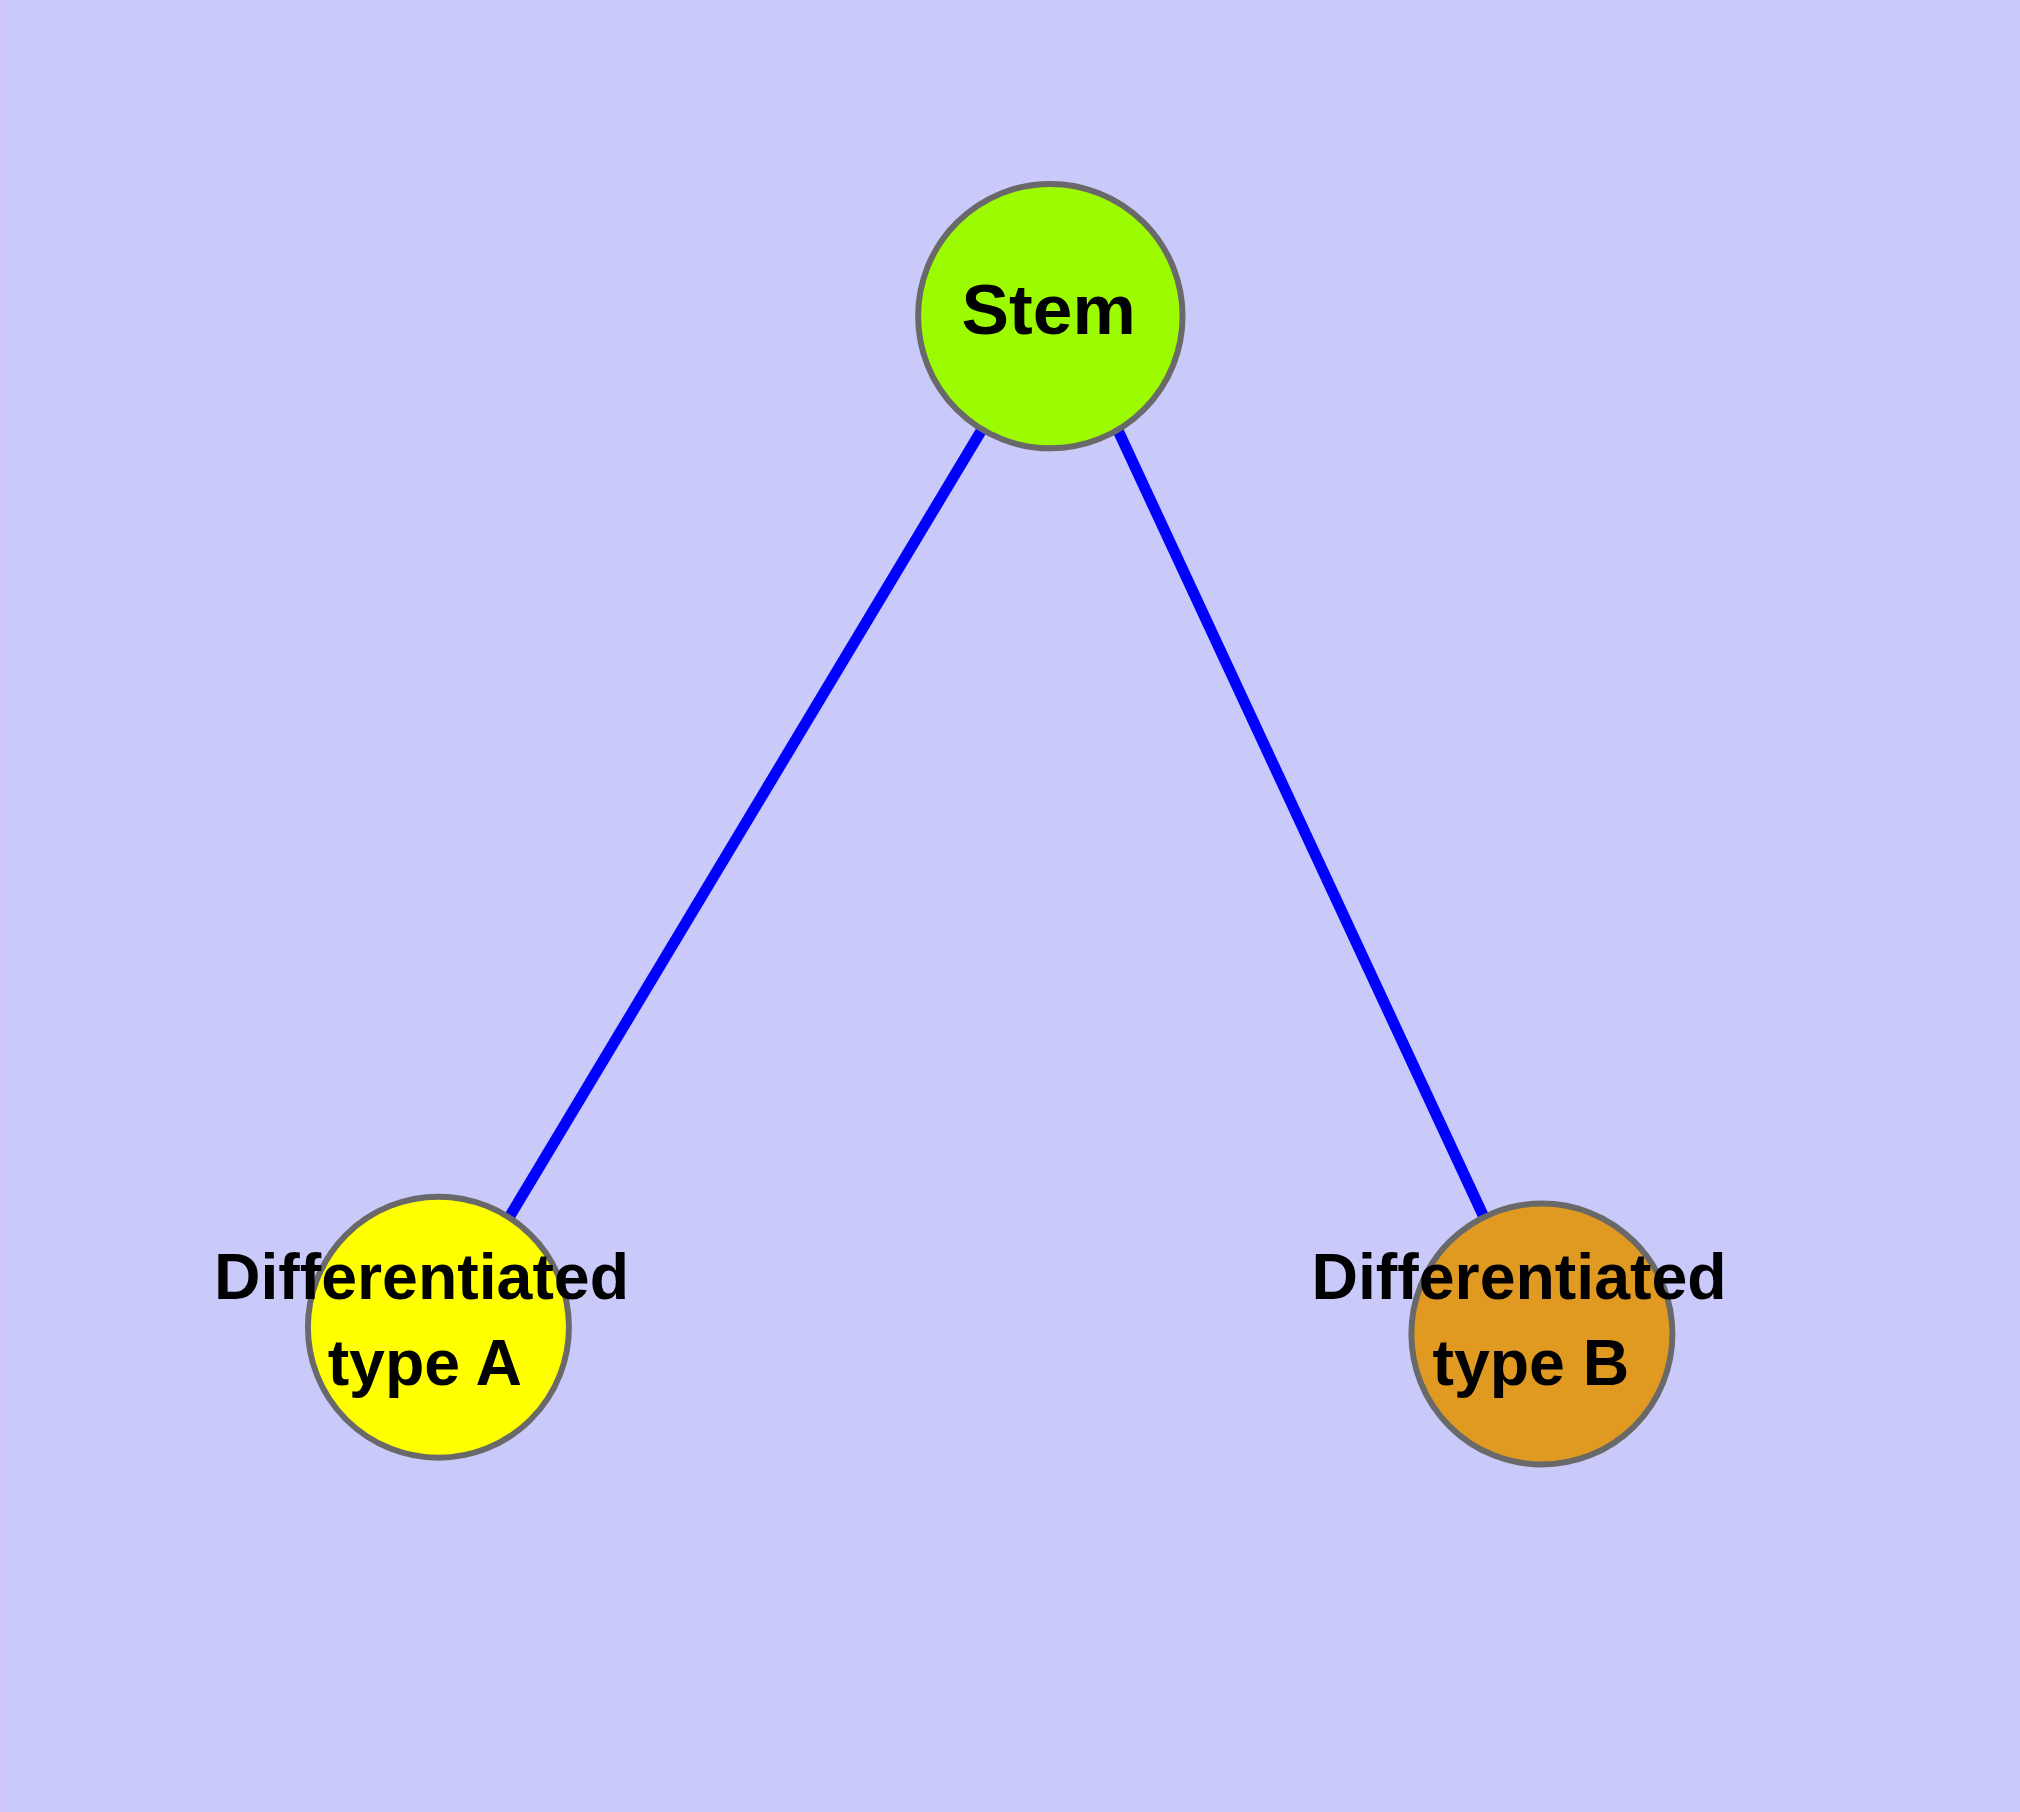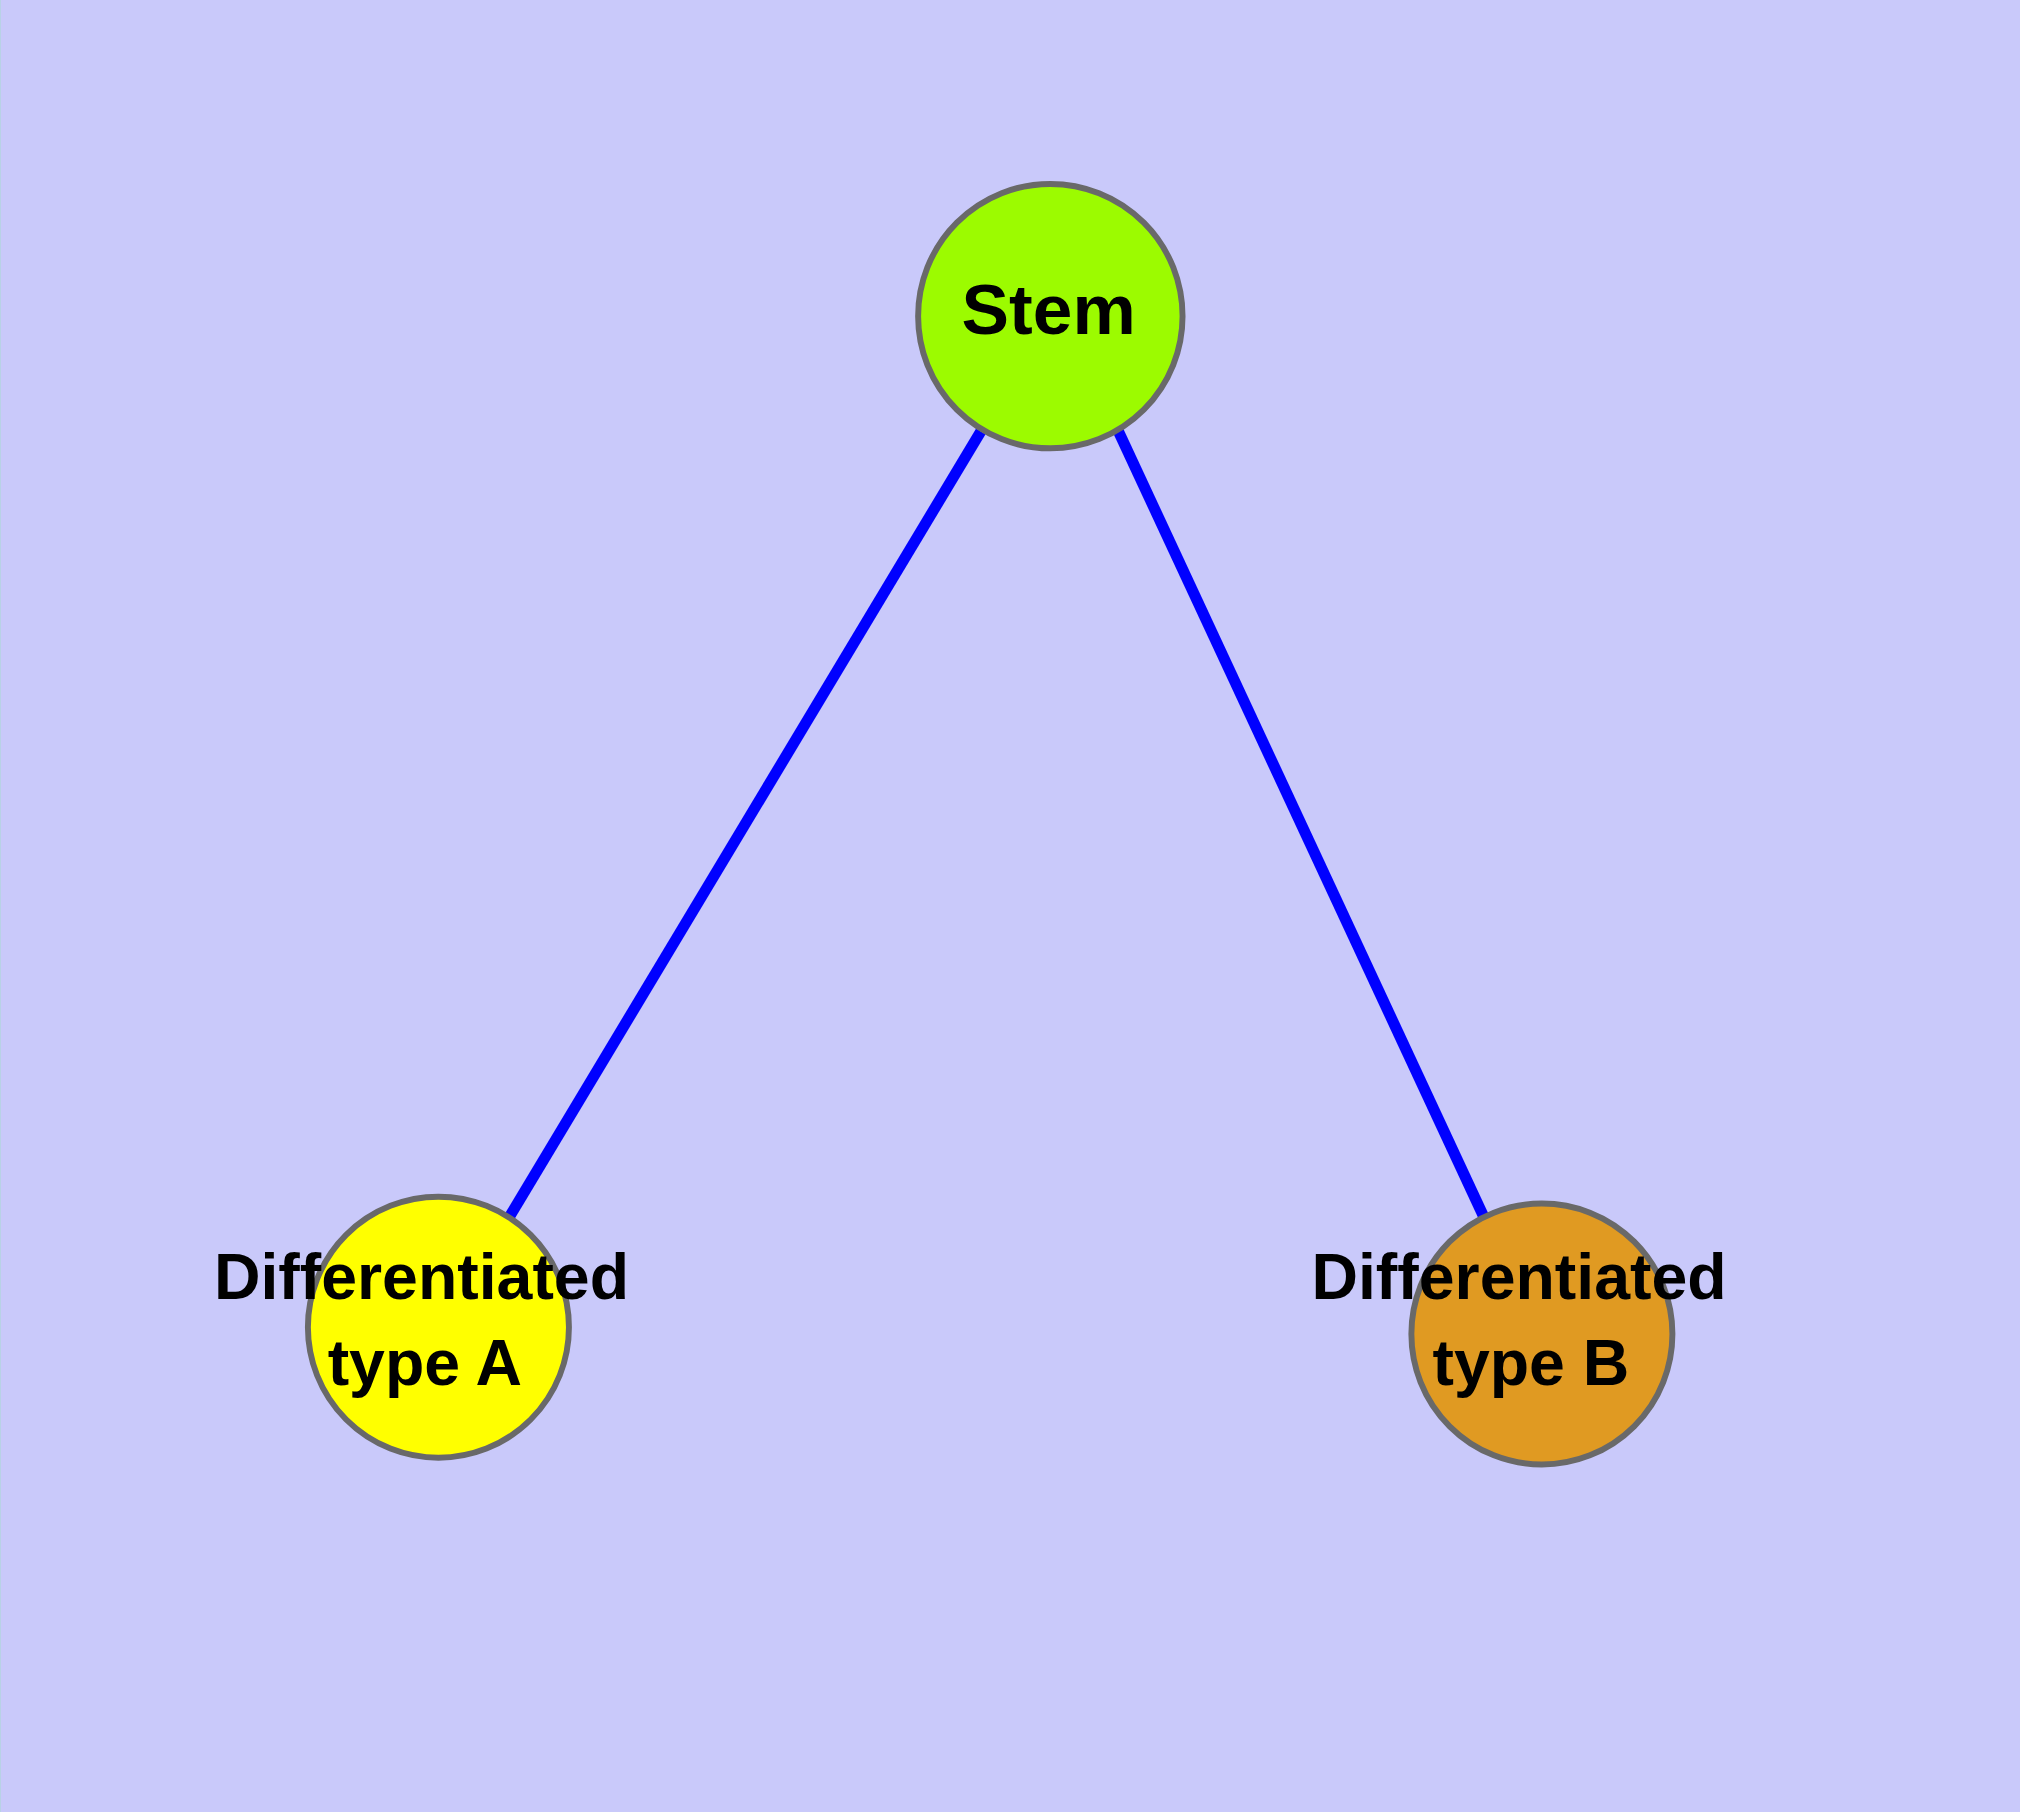--- a/index.html
+++ b/index.html
@@ -29,21 +29,21 @@
     fill: #000000;
     text-anchor: middle;
     dominant-baseline: middle;
   }
   .node-label-lg { font-size: 76px; }
   .node-label-md { font-size: 84px; }
 </style>
 </head>
 <body>
 
-<div id="canvas" style="background: #86efac;">
+<div id="canvas" style="background: #f0abfc;">
   <svg id="graph-svg" viewBox="0 0 2384 2138">
 
     <rect id="bg-rect" x="0" y="0" width="2384" height="2138" fill="#C9C9FA"></rect>
 
     <g>
       <line id="edge-0" x1="1157" y1="509" x2="600" y2="1437" stroke="#0000FF" stroke-width="13" stroke-linecap="butt"></line>
       <line id="edge-1" x1="1318" y1="506" x2="1751" y2="1437" stroke="#0000FF" stroke-width="13" stroke-linecap="butt"></line>
     </g>
 
     <g>

